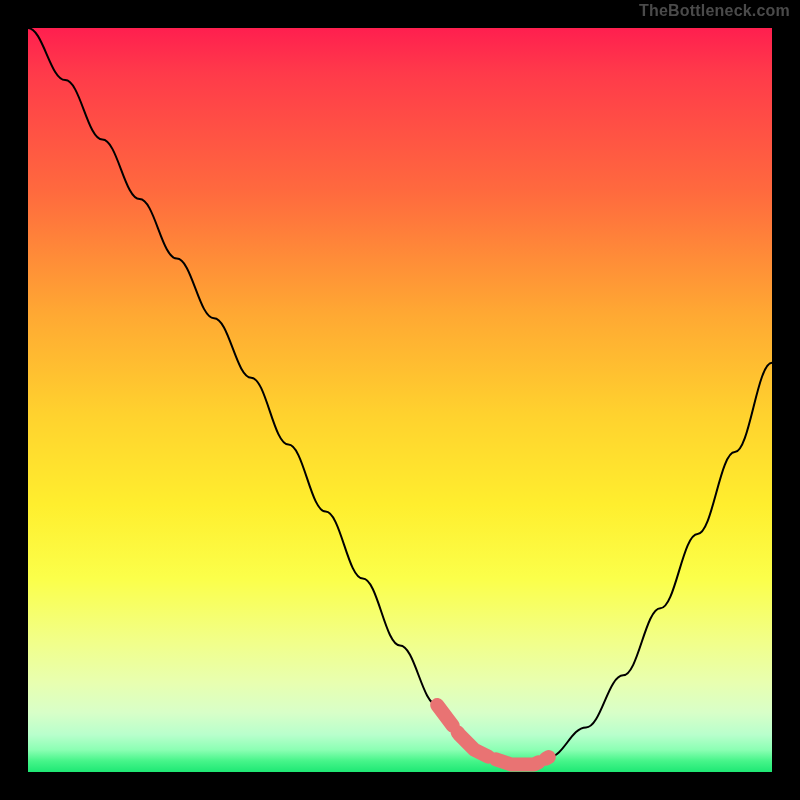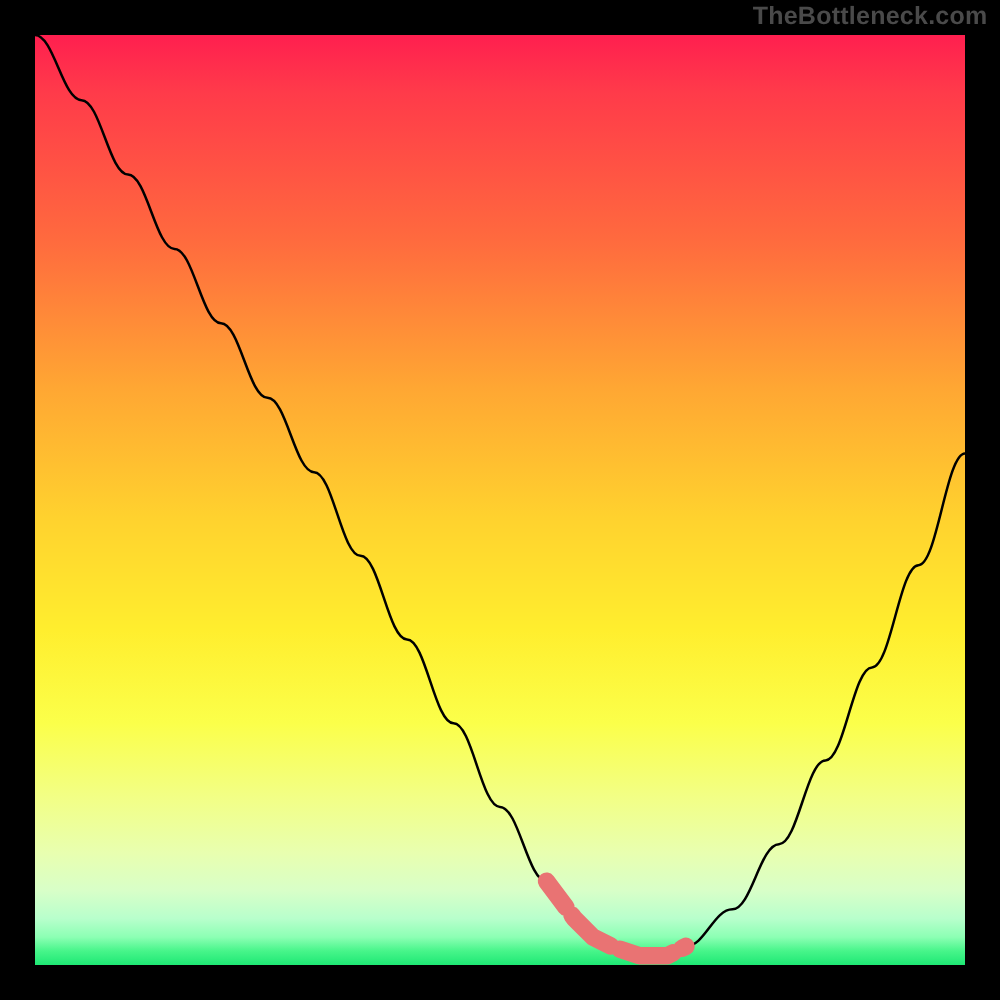--- a/index.html
+++ b/index.html
@@ -15,21 +15,21 @@
     position: relative;
     width: 800px;
     height: 800px;
     background: #000;
   }
   .watermark {
     position: absolute;
     top: 2px;
     right: 10px;
     color: #4a4a4a;
-    font-size: 20px;
+    font-size: 16px;
     font-weight: 600;
     letter-spacing: 0.2px;
     z-index: 10;
   }
   .plot-area {
     position: absolute;
     left: 28px;
     top: 28px;
     width: 744px;
     height: 744px;

